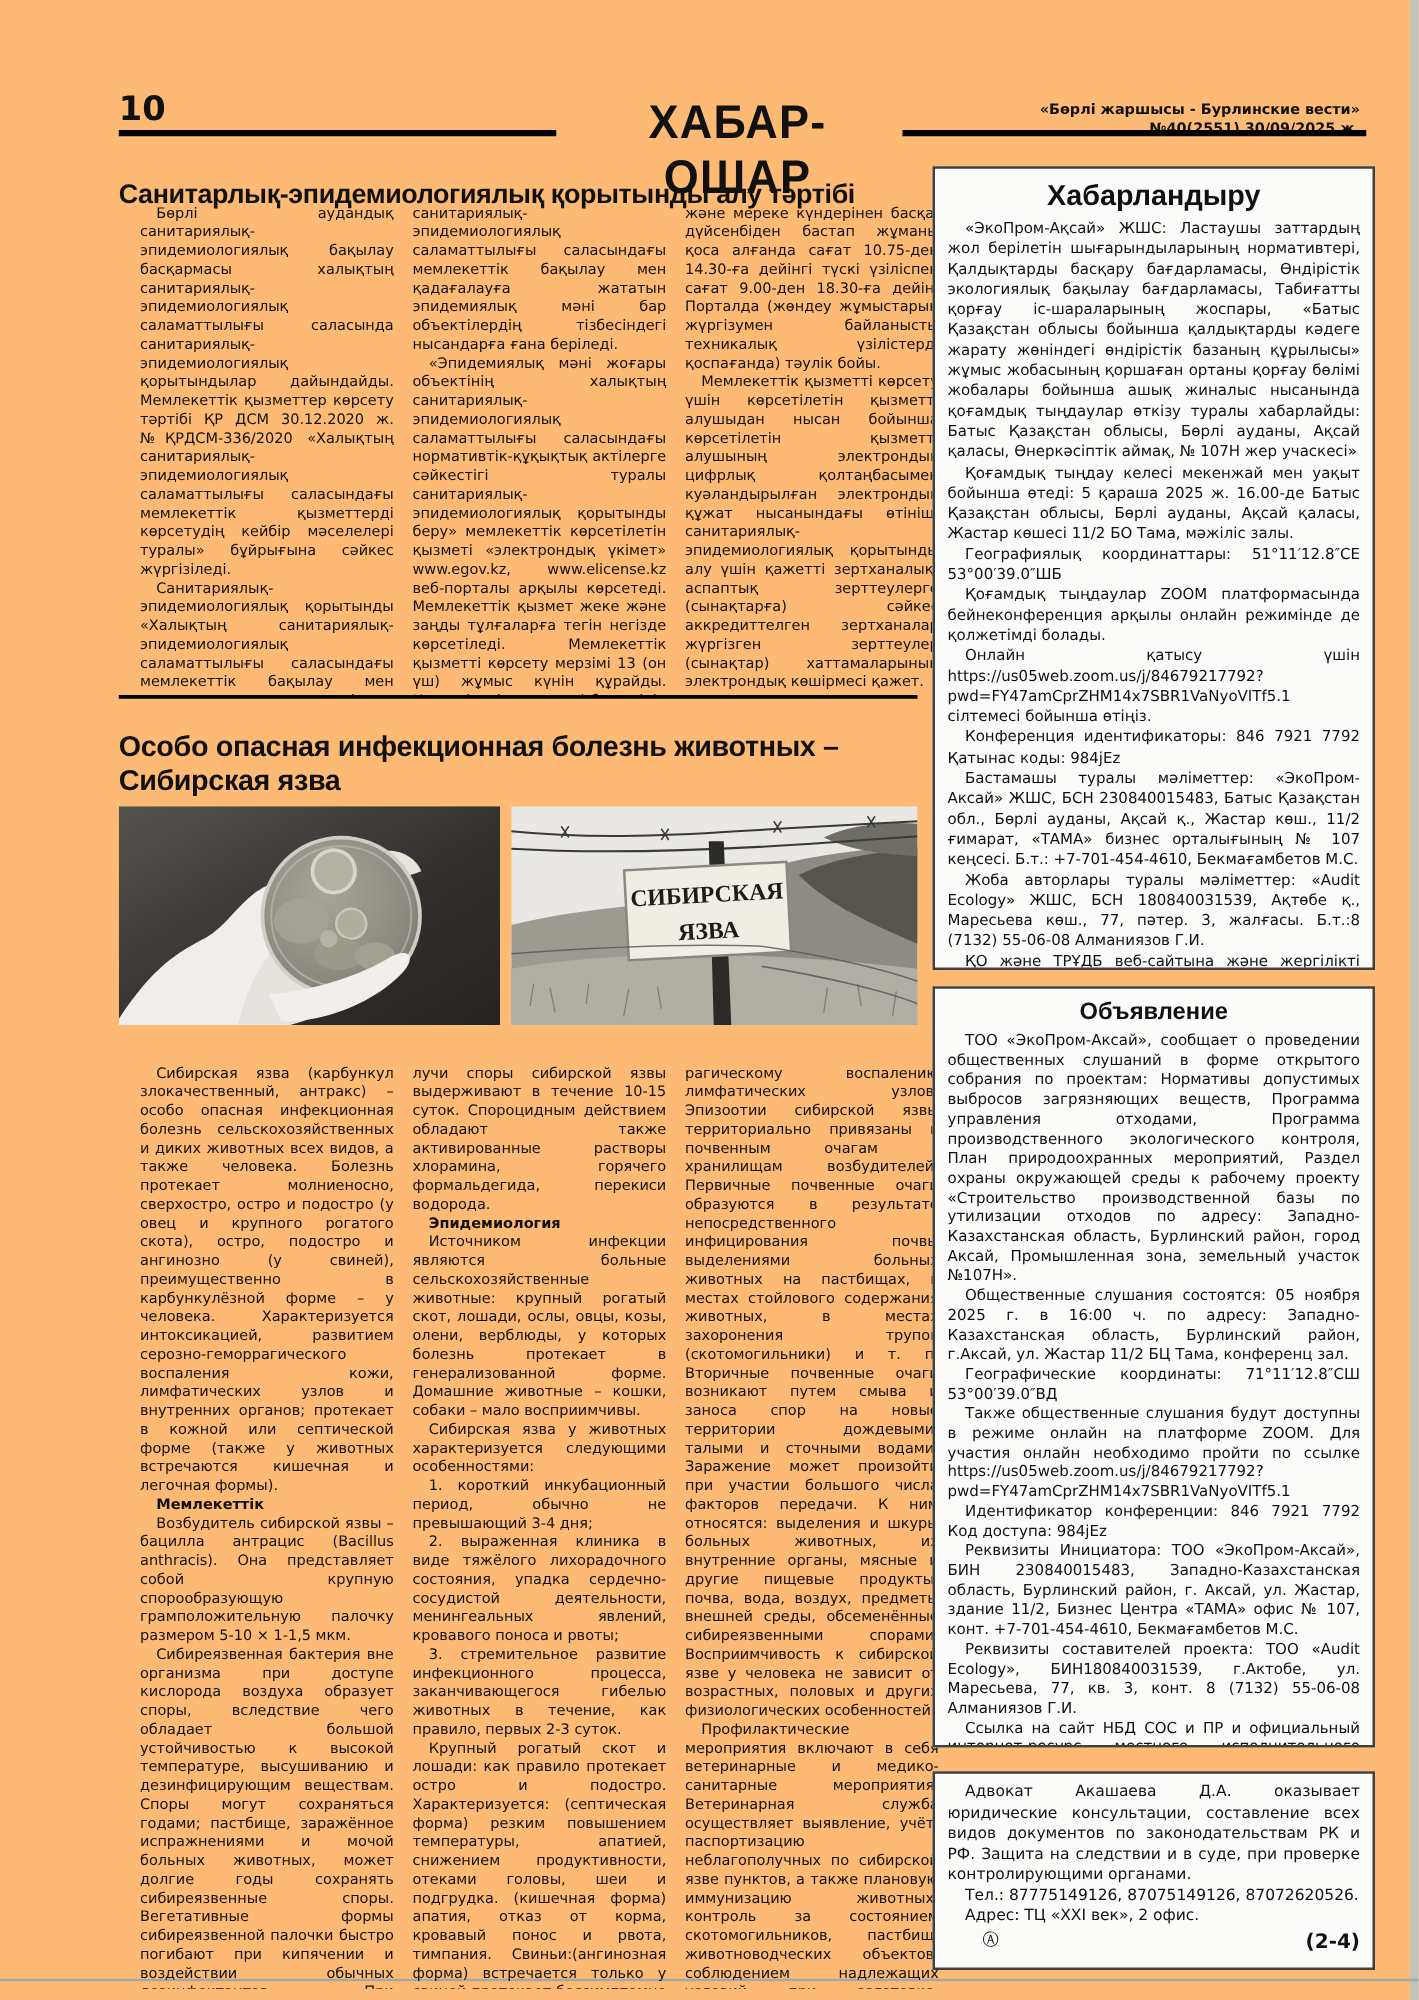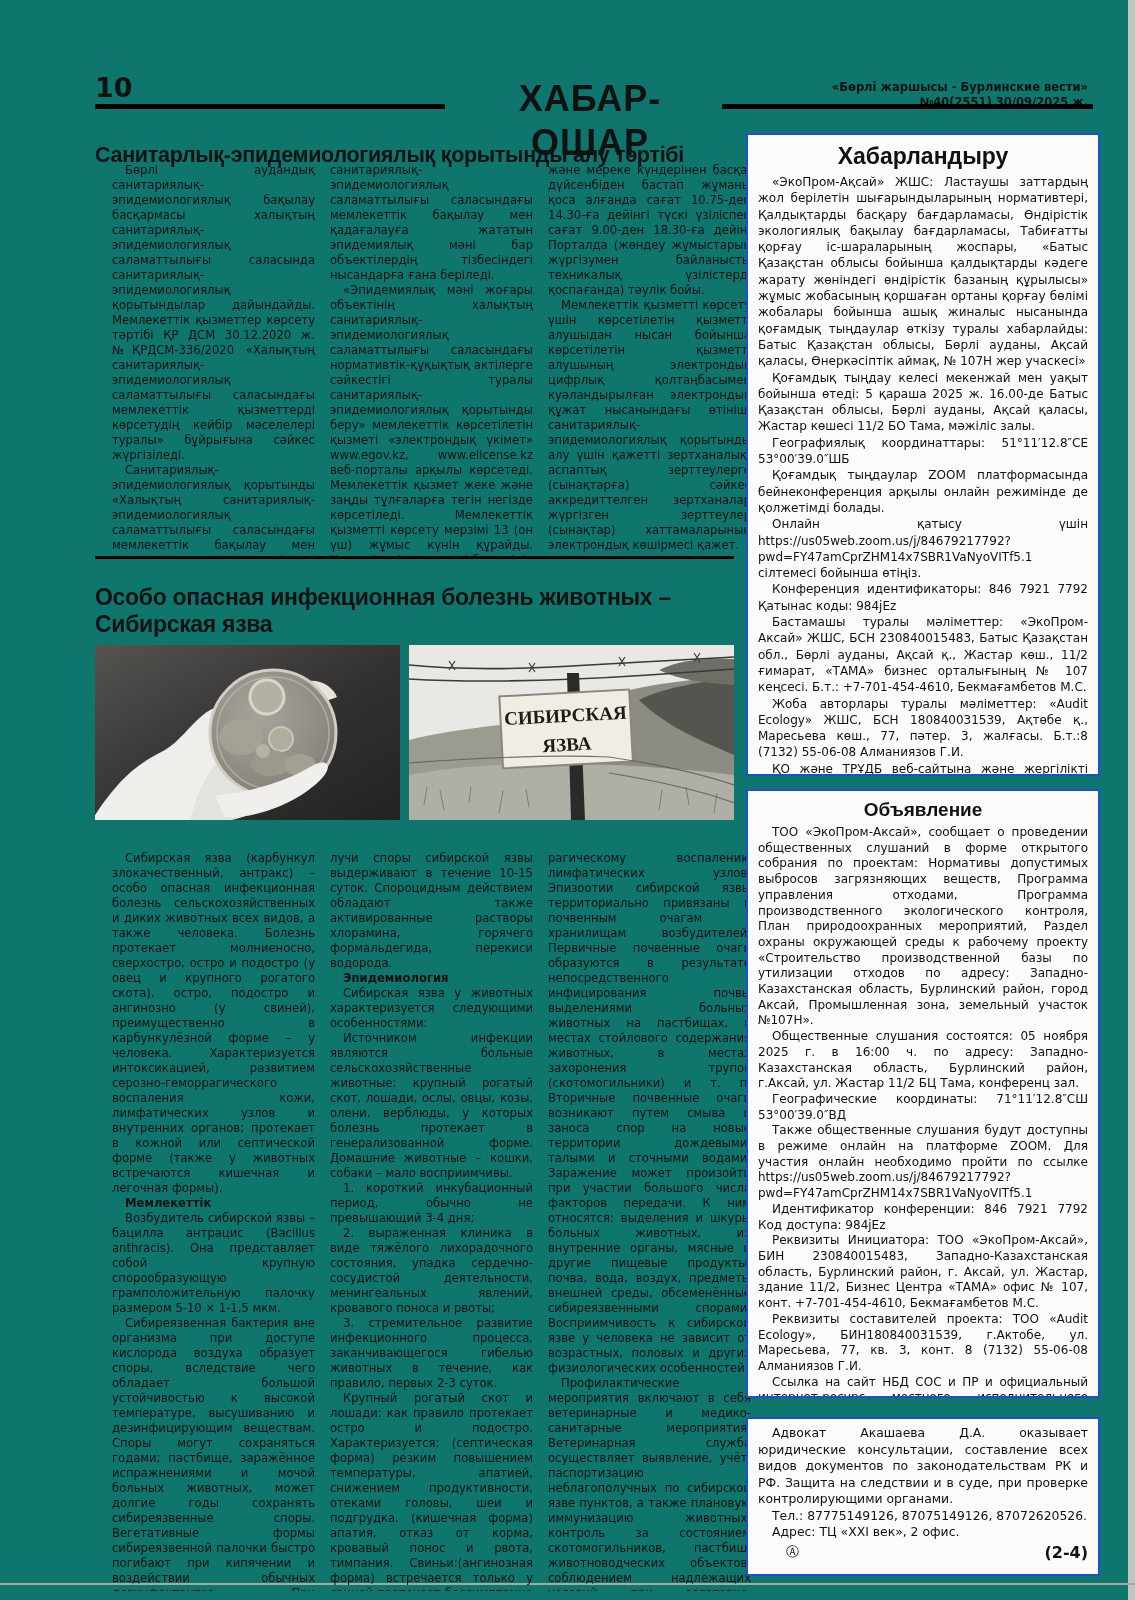--- a/index.html
+++ b/index.html
@@ -1,18 +1,18 @@
 <!DOCTYPE html>
 <html lang="ru"><head>
 <meta charset="utf-8">
 <style>
   html,body{margin:0;padding:0;background:#d8d8d4;}
   .page{
     position:relative; width:1135px; height:1600px; margin:0 auto;
-    background:#0f766e; color:#111;
+    background:#fdba74; color:#111;
     font-family:"DejaVu Sans","Liberation Sans",sans-serif;
     overflow:hidden;
   }
   .scan-edge-right{position:absolute; right:0; top:0; width:7px; height:100%; background:#c3c3bf;}
   .scan-edge-bottom{position:absolute; left:0; top:1583px; width:100%; height:2px; background:#a8a8a4;}
 
   
   .page-num{position:absolute; left:95px; top:72px; font-size:27px; font-weight:bold;}
   .section-title{
     position:absolute; left:460px; top:78px; width:260px; text-align:center;
@@ -43,21 +43,21 @@
 
   .divider{position:absolute; left:95px; top:556px; width:639px; height:3px; background:#000;}
 
   
   .photos{position:absolute; left:95px; top:645px; width:639px; height:175px; display:flex; gap:9px;}
   .photo{display:block;}
 
   
   .box{
     position:absolute; left:746px; width:354px; box-sizing:border-box;
-    border:2px solid #1d4ed8; background:#fbfbf9; padding:6px 10px; overflow:hidden;
+    border:2px solid #404040; background:#fbfbf9; padding:6px 10px; overflow:hidden;
   }
   #box1{top:133px; height:643px;}
   #box2{top:789px; height:609px;}
   #box3{top:1417px; height:159px;}
   .box-title{text-align:center; font-weight:bold; margin:2px 0 4px 0;
     font-family:"Liberation Sans","DejaVu Sans",sans-serif;}
   #box1 .box-title{font-size:23px;}
   #box2 .box-title{font-size:19px;}
   .box-text{font-size:12px; text-align:justify; overflow-wrap:break-word;}
   #box1 .box-text{line-height:16.3px;}
@@ -205,22 +205,22 @@
           <p class="para">Возбудитель сибирской язвы – бацилла антрацис (Bacillus anthracis). Она представляет собой крупную спорообразующую грамположительную палочку размером 5-10 × 1-1,5 мкм.</p>
           <p class="para">Сибиреязвенная бактерия вне организма при доступе кислорода воздуха образует споры, вследствие чего обладает большой устойчивостью к высокой температуре, высушиванию и дезинфицирующим веществам. Споры могут сохраняться годами; пастбище, заражённое испражнениями и мочой больных животных, может долгие годы сохранять сибиреязвенные споры. Вегетативные формы сибиреязвенной палочки быстро погибают при кипячении и воздействии обычных дезинфектантов. При автоклавировании споры при температуре 110°C гибнут лишь через 40 мин. Сухой жар при температуре 140°C убивает споры через 2,5-3 ч. Прямые солнечные</p>
         </div>
     </div>
     <div class="col">
       <div class="cont">
           <p class="para">лучи споры сибирской язвы выдерживают в течение 10-15 суток. Спороцидным действием обладают также активированные растворы хлорамина, горячего формальдегида, перекиси водорода.</p>
         </div>
       <p class="head">Эпидемиология</p>
       <div>
+          <p class="para">Источником инфекции являются больные сельскохозяйственные животные: крупный рогатый скот, лошади, ослы, овцы, козы, олени, верблюды, у которых болезнь протекает в генерализованной форме. Домашние животные – кошки, собаки – мало восприимчивы.</p>
           <p class="para">Сибирская язва у животных характеризуется следующими особенностями:</p>
-          <p class="para">Источником инфекции являются больные сельскохозяйственные животные: крупный рогатый скот, лошади, ослы, овцы, козы, олени, верблюды, у которых болезнь протекает в генерализованной форме. Домашние животные – кошки, собаки – мало восприимчивы.</p>
           <p class="para">1. короткий инкубационный период, обычно не превышающий 3-4 дня;</p>
           <p class="para">2. выраженная клиника в виде тяжёлого лихорадочного состояния, упадка сердечно-сосудистой деятельности, менингеальных явлений, кровавого поноса и рвоты;</p>
           <p class="para">3. стремительное развитие инфекционного процесса, заканчивающегося гибелью животных в течение, как правило, первых 2-3 суток.</p>
           <p class="para">Крупный рогатый скот и лошади: как правило протекает остро и подостро. Характеризуется: (септическая форма) резким повышением температуры, апатией, снижением продуктивности, отеками головы, шеи и подгрудка. (кишечная форма) апатия, отказ от корма, кровавый понос и рвота, тимпания. Свиньи:(ангинозная форма) встречается только у свиней протекает бессимптомно изменения можно обнаружить только при ветеринарно-санитарной экспертизе туш по характерному катарально-гемор-</p>
         </div>
     </div>
     <div class="col">
       <div class="cont">
           <p class="para">рагическому воспалению лимфатических узлов. Эпизоотии сибирской язвы территориально привязаны к почвенным очагам – хранилищам возбудителей. Первичные почвенные очаги образуются в результате непосредственного инфицирования почвы выделениями больных животных на пастбищах, в местах стойлового содержания животных, в местах захоронения трупов (скотомогильники) и т. п. Вторичные почвенные очаги возникают путем смыва и заноса спор на новые территории дождевыми, талыми и сточными водами. Заражение может произойти при участии большого числа факторов передачи. К ним относятся: выделения и шкуры больных животных, их внутренние органы, мясные и другие пищевые продукты, почва, вода, воздух, предметы внешней среды, обсеменённые сибиреязвенными спорами. Восприимчивость к сибирской язве у человека не зависит от возрастных, половых и других физиологических особенностей.</p>
           <p class="para">Профилактические мероприятия включают в себя ветеринарные и медико-санитарные мероприятия. Ветеринарная служба осуществляет выявление, учёт, паспортизацию неблагополучных по сибирской язве пунктов, а также плановую иммунизацию животных, контроль за состоянием скотомогильников, пастбищ, животноводческих объектов, соблюдением надлежащих условий при заготовке, хранении, транспортировке и обработке животного сырья.</p>

